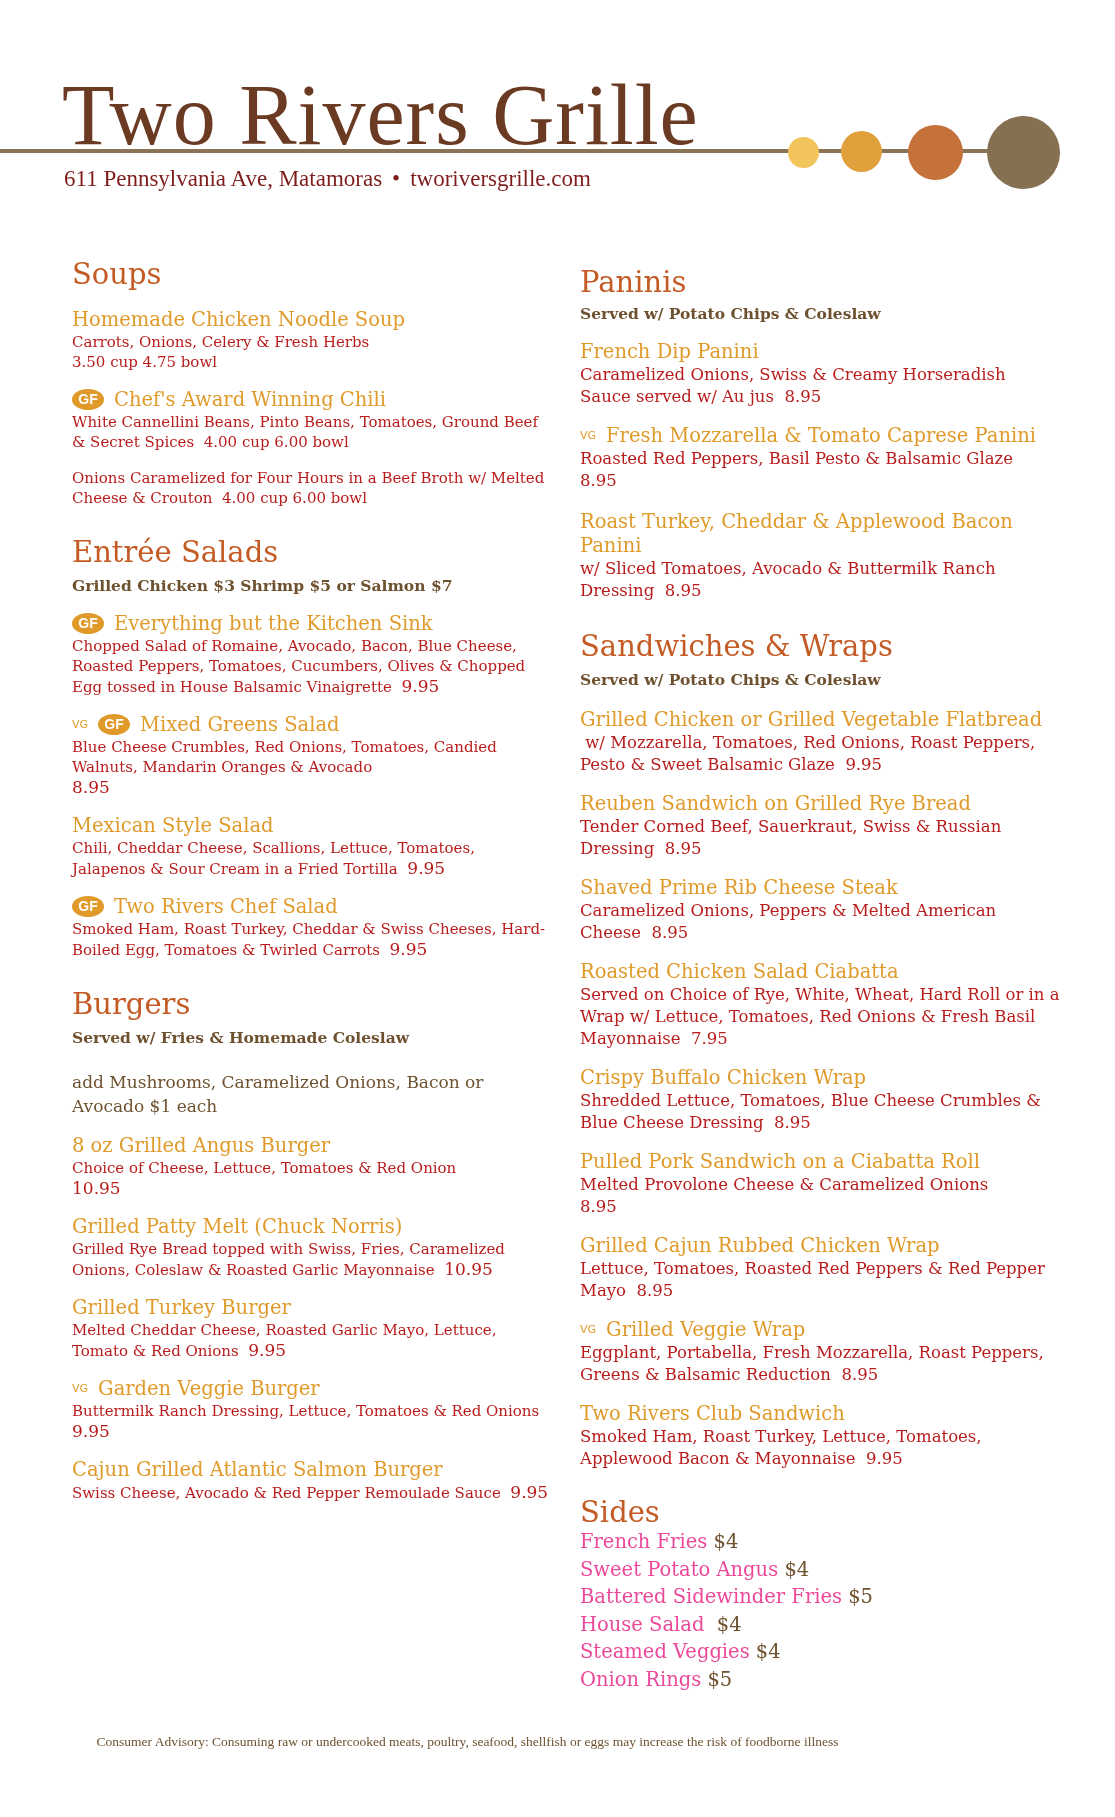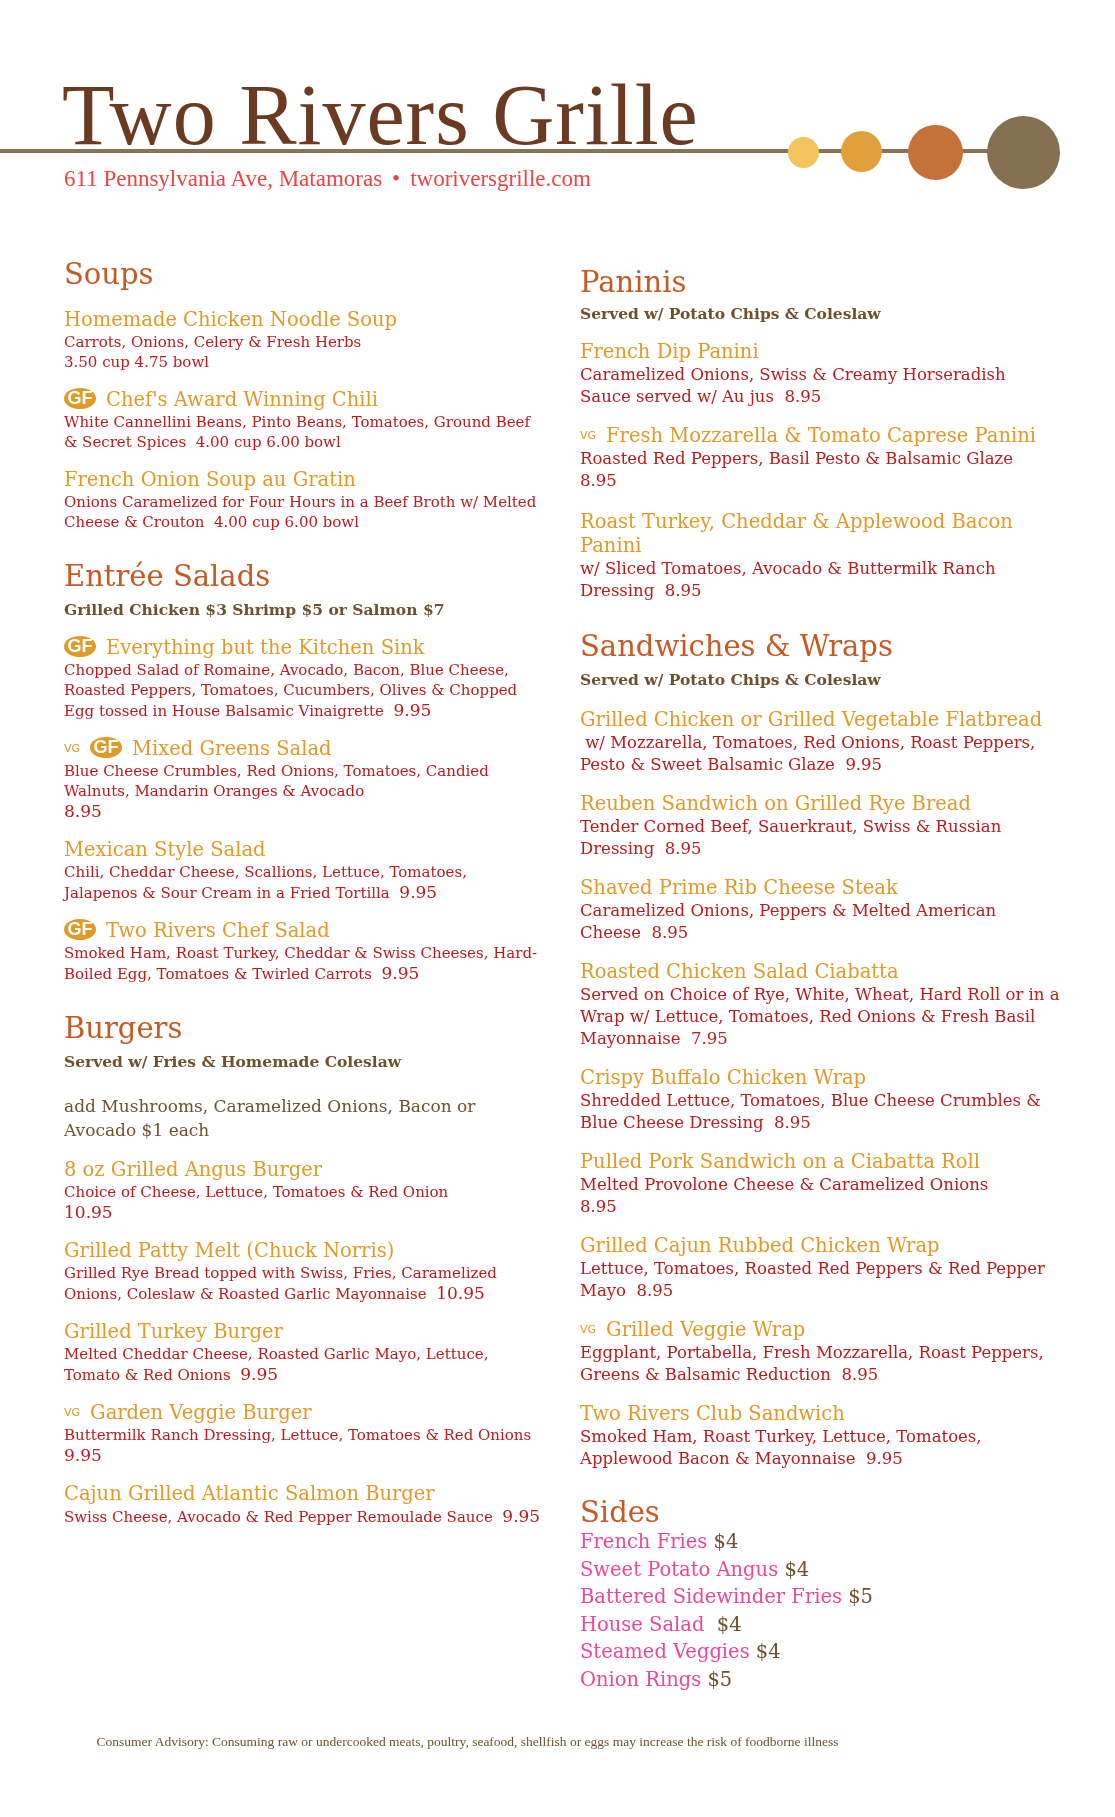--- a/index.html
+++ b/index.html
@@ -3,36 +3,36 @@
 <meta charset="utf-8">
 <style>
   html, body { margin:0; padding:0; background:#ffffff; }
   body { width:1115px; height:1817px; position:relative; overflow:hidden;
          font-family:"DejaVu Serif", "Liberation Serif", serif; }
   .title { position:absolute; left:62px; top:72px; font-family:"Liberation Serif", serif;
            font-size:86px; line-height:86px; color:#6B3A22; letter-spacing:1px; white-space:nowrap; }
   .rule { position:absolute; left:0; top:149px; width:1000px; height:4px; background:#8B7355; }
   .dot { position:absolute; border-radius:50%; }
   .address { position:absolute; left:64px; top:166px; font-family:"Liberation Serif", serif;
-             font-size:23px; color:#ef4444; white-space:nowrap; }
+             font-size:23px; color:#7f1d1d; white-space:nowrap; }
   .address .sep { margin:0 10px; }
   .col { position:absolute; width:480px; }
-  .col-left { left:64px; top:256px; }
+  .col-left { left:72px; top:256px; }
   .col-right { left:580px; top:264px; }
   .section-heading { font-family:"DejaVu Serif", serif; font-size:29px; line-height:36px;
                      color:#C45A24; margin:0; font-weight:normal; }
   .section-note { font-family:"DejaVu Serif", serif; font-size:15.5px; font-weight:bold;
                   color:#6E5230; line-height:20px; margin:6px 0 16px 0; }
   .section-note.big { font-size:17px; font-weight:normal; line-height:24px; margin:0 0 10px 0; }
   .item { margin:16px 0 13px 0; }
   .item-title { font-size:19.5px; line-height:24px; color:#E09A2A; }
   .item-desc { font-size:15px; line-height:20px; color:#b91c1c; }
   .item-desc .price { font-size:17px; }
   .badge-gf { display:inline-block; width:32px; height:21px; border-radius:50%; background:#E09A2A;
-              color:#fff; font-family:"Liberation Sans Narrow","Liberation Sans", sans-serif; font-size:18px;
+              color:#fff; font-family:"Liberation Sans Narrow","Liberation Sans", sans-serif; font-size:14px;
               font-weight:bold; text-align:center; line-height:21px; vertical-align:2px; margin-right:10px; }
   .badge-vg { display:inline-block; color:#E09A2A; font-family:"DejaVu Sans", sans-serif; font-size:11px;
               margin-right:10px; vertical-align:3px; }
   .sides .side-row { font-size:19.5px; line-height:27.5px; }
   .sides .side-name { color:#ec4899; }
   .sides .side-price { color:#6E5230; }
   .footer { position:absolute; left:0; width:935px; top:1734px; text-align:center;
             font-family:"Liberation Serif", serif; font-size:13.5px; color:#6E5230; }
 </style>
 </head>
@@ -54,21 +54,20 @@
     <h2 class="section-heading">Soups</h2>
     <div class="item">
       <div class="item-title">Homemade Chicken Noodle Soup</div>
       <div class="item-desc"><span>Carrots, Onions, Celery &amp; Fresh Herbs</span><br><span>3.50 cup 4.75 bowl</span></div>
     </div>
     <div class="item" style="margin-top:16px;">
       <div class="item-title"><span class="badge-gf">GF</span><span>Chef's Award Winning Chili</span></div>
       <div class="item-desc"><span>White Cannellini Beans, Pinto Beans, Tomatoes, Ground Beef &amp; Secret Spices</span>&nbsp; <span>4.00 cup 6.00 bowl</span></div>
     </div>
     <div class="item" style="margin-top:16px;">
-      <div class="item-title">French Onion Soup au Gratin</div>
       <div class="item-desc"><span>Onions Caramelized for Four Hours in a Beef Broth w/ Melted Cheese &amp; Crouton</span>&nbsp; <span>4.00 cup 6.00 bowl</span></div>
     </div>
   </section>
 
   <section style="margin-top:26px;">
     <h2 class="section-heading">Entrée Salads</h2>
     <div class="section-note">Grilled Chicken $3 Shrimp $5 or Salmon $7</div>
     <div class="item">
       <div class="item-title"><span class="badge-gf">GF</span><span>Everything but the Kitchen Sink</span></div>
       <div class="item-desc"><span>Chopped Salad of Romaine, Avocado, Bacon, Blue Cheese, Roasted Peppers, Tomatoes, Cucumbers, Olives &amp; Chopped Egg tossed in House Balsamic Vinaigrette</span>&nbsp; <span class="price">9.95</span></div>

